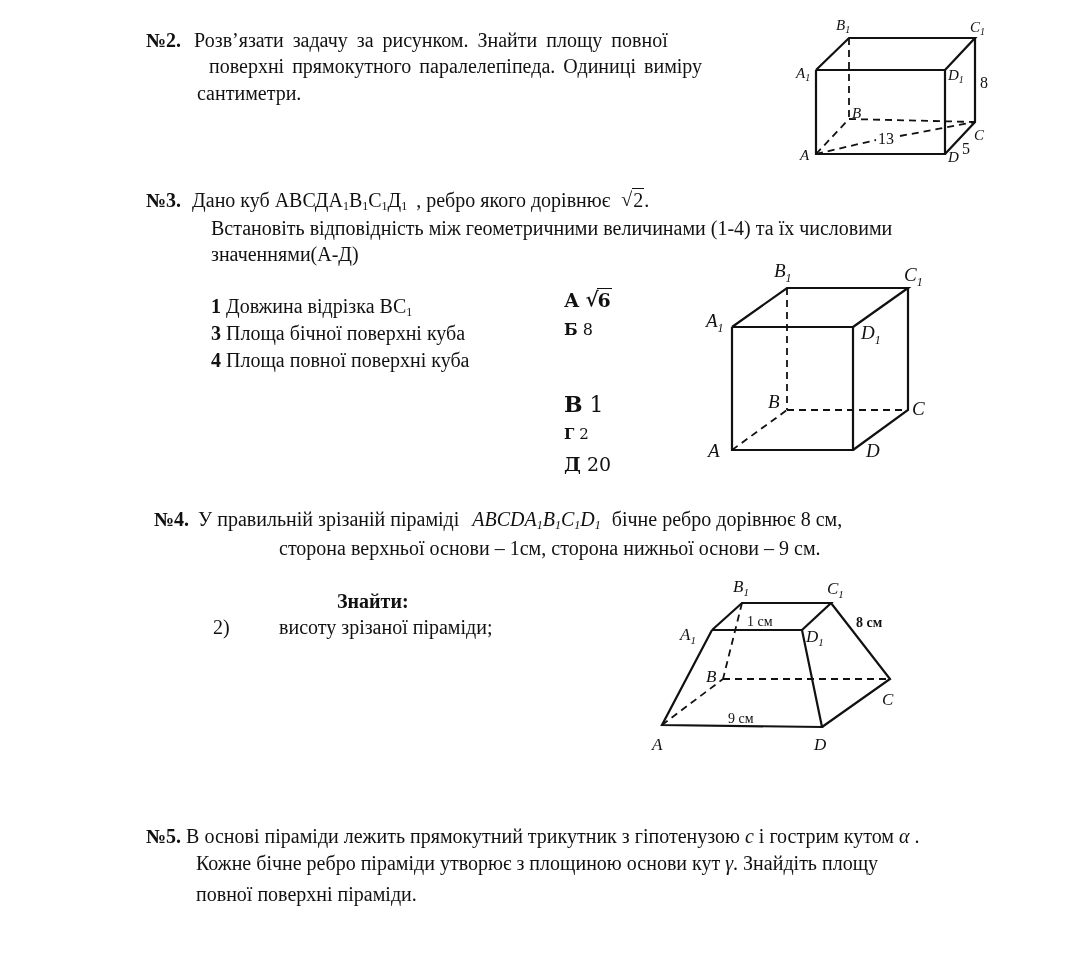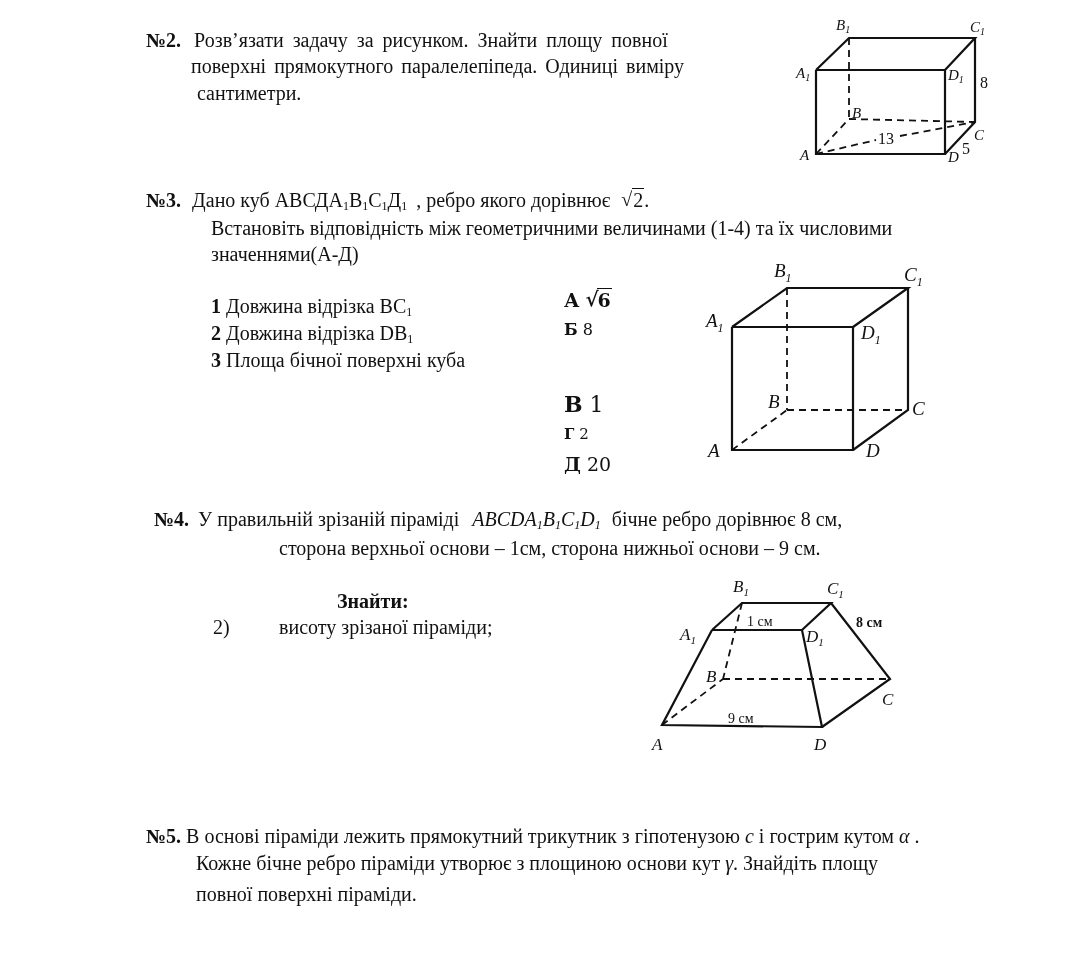--- a/index.html
+++ b/index.html
@@ -20,21 +20,21 @@
   .bold-letter { font-weight: bold; }
 </style>
 </head>
 <body>
 
 <div>
   <div class="abs txt" style="left:146px; top:27px;">
     <span class="num">№2.</span>
     <span style="margin-left:8px; word-spacing:4px;">Розв’язати задачу за рисунком. Знайти площу повної</span>
   </div>
-  <div class="abs txt" style="left:191px; top:53px; word-spacing:3px;">поверхні прямокутного паралелепіпеда. Одиниці виміру</div>
+  <div class="abs txt" style="left:209px; top:53px; word-spacing:3px;">поверхні прямокутного паралелепіпеда. Одиниці виміру</div>
   <div class="abs txt" style="left:197px; top:80px;">сантиметри.</div>
 
   <svg class="abs fig" style="left:790px; top:10px;" width="210" height="160">
 
     <polyline class="solid" points="26,60 155,60 155,144 26,144 26,60"></polyline>
 
     <polyline class="solid" points="26,60 59,28 185,28 155,60"></polyline>
 
     <polyline class="solid" points="185,28 185,112 155,144"></polyline>
 
@@ -62,22 +62,22 @@
     <span class="num">№3.</span>
     <span style="margin-left:6px;">Дано куб АВСДА</span><sub>1</sub><span>В</span><sub>1</sub><span>С</span><sub>1</sub><span>Д</span><sub>1</sub>
     <span style="margin-left:4px;">, ребро якого дорівнює</span>
     <span class="sqrt" style="margin-left:6px;"><span class="rad">√</span><span class="arg">2</span></span><span>.</span>
   </div>
   <div class="abs txt" style="left:211px; top:215px;">Встановіть відповідність між геометричними величинами (1-4) та їх числовими</div>
   <div class="abs txt" style="left:211px; top:241px;">значеннями(А-Д)</div>
 
   <div class="abs" style="left:211px; top:293px;">
     <div class="txt"><span class="num">1</span> <span>Довжина відрізка ВС</span><sub>1</sub></div>
-    <div class="txt"><span class="num">2</span> <span>Довжина відрізка DB</span><sub>1</sub></div>
     <div class="txt"><span class="num">3</span> <span>Площа бічної поверхні куба</span></div>
+    <div class="txt"><span class="num">4</span> <span>Площа повної поверхні куба</span></div>
   </div>
 
   <div class="abs" style="left:564px; top:285px; font-family:'DejaVu Serif', serif;">
     <div style="height:30px; font-size:19px; line-height:30px;"><span class="bold-letter">А</span> <span class="sqrt" style="font-weight:bold;"><span class="rad">√</span><span class="arg">6</span></span></div>
     <div style="height:30px; font-size:16px; line-height:30px;"><span class="bold-letter">Б</span> <span>8</span></div>
     <div style="height:30px; font-size:22px; line-height:30px;margin-top:44px;"><span class="bold-letter">В</span> <span>1</span></div>
     <div style="height:30px; font-size:15px; line-height:30px;"><span class="bold-letter">Г</span> <span>2</span></div>
     <div style="height:30px; font-size:19px; line-height:30px;"><span class="bold-letter">Д</span> <span>20</span></div>
   </div>
 

